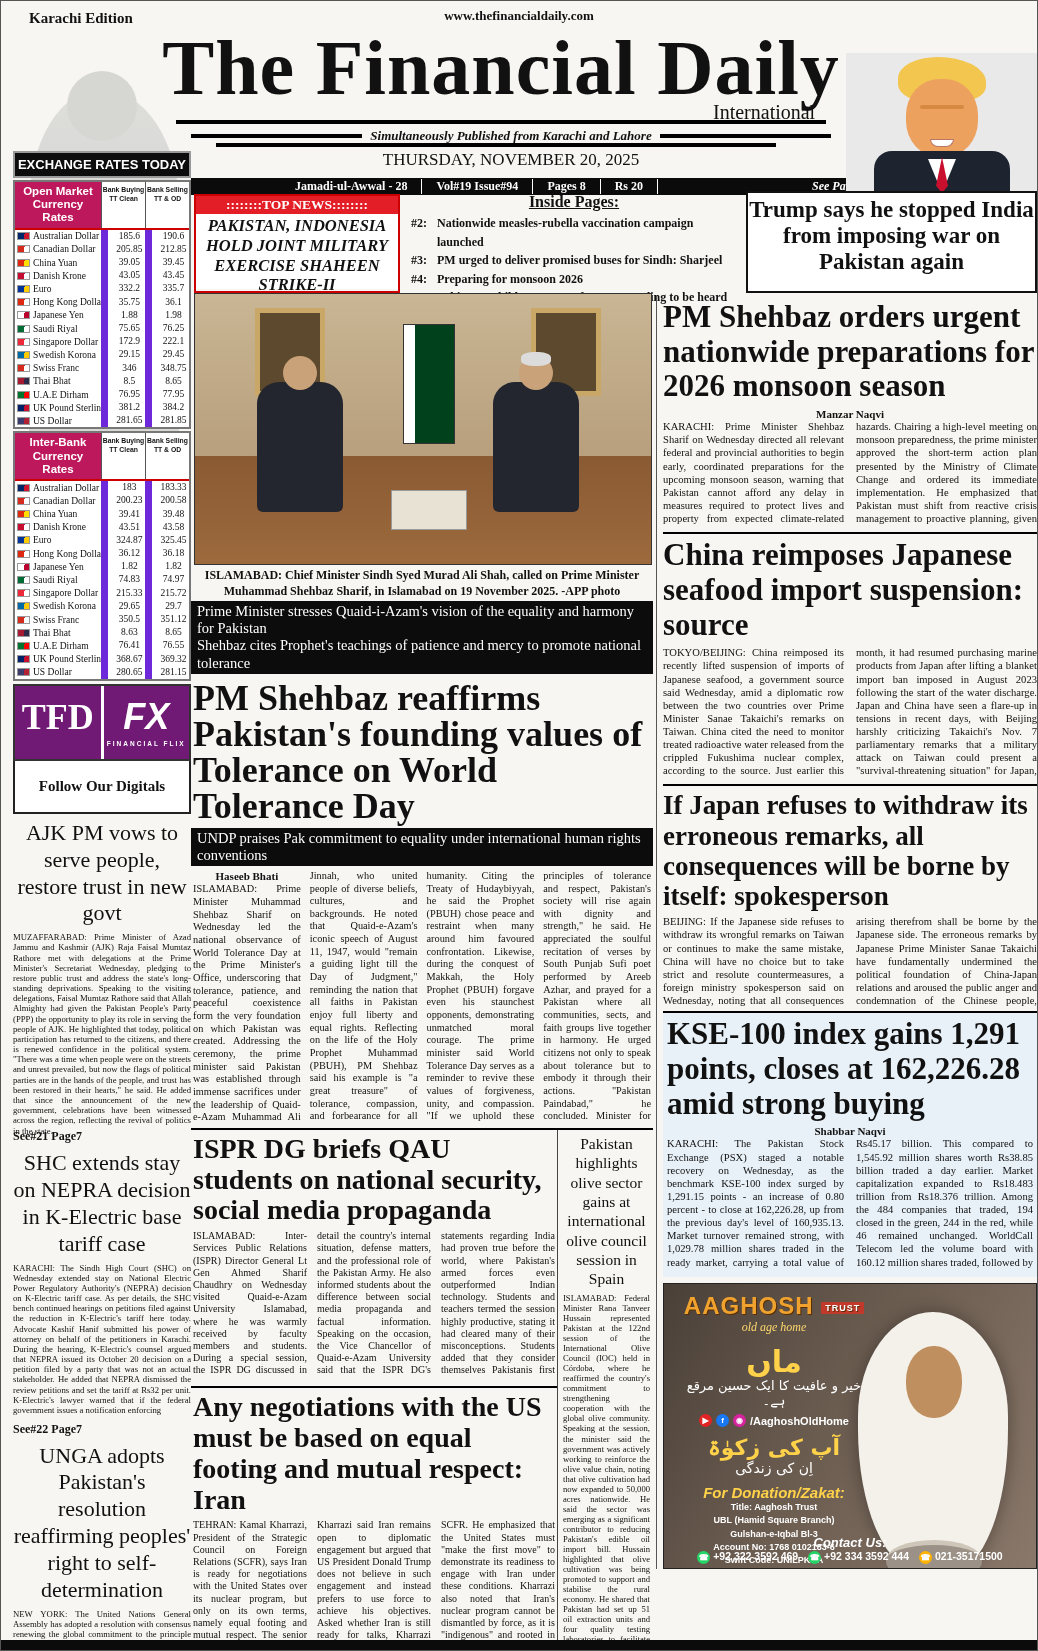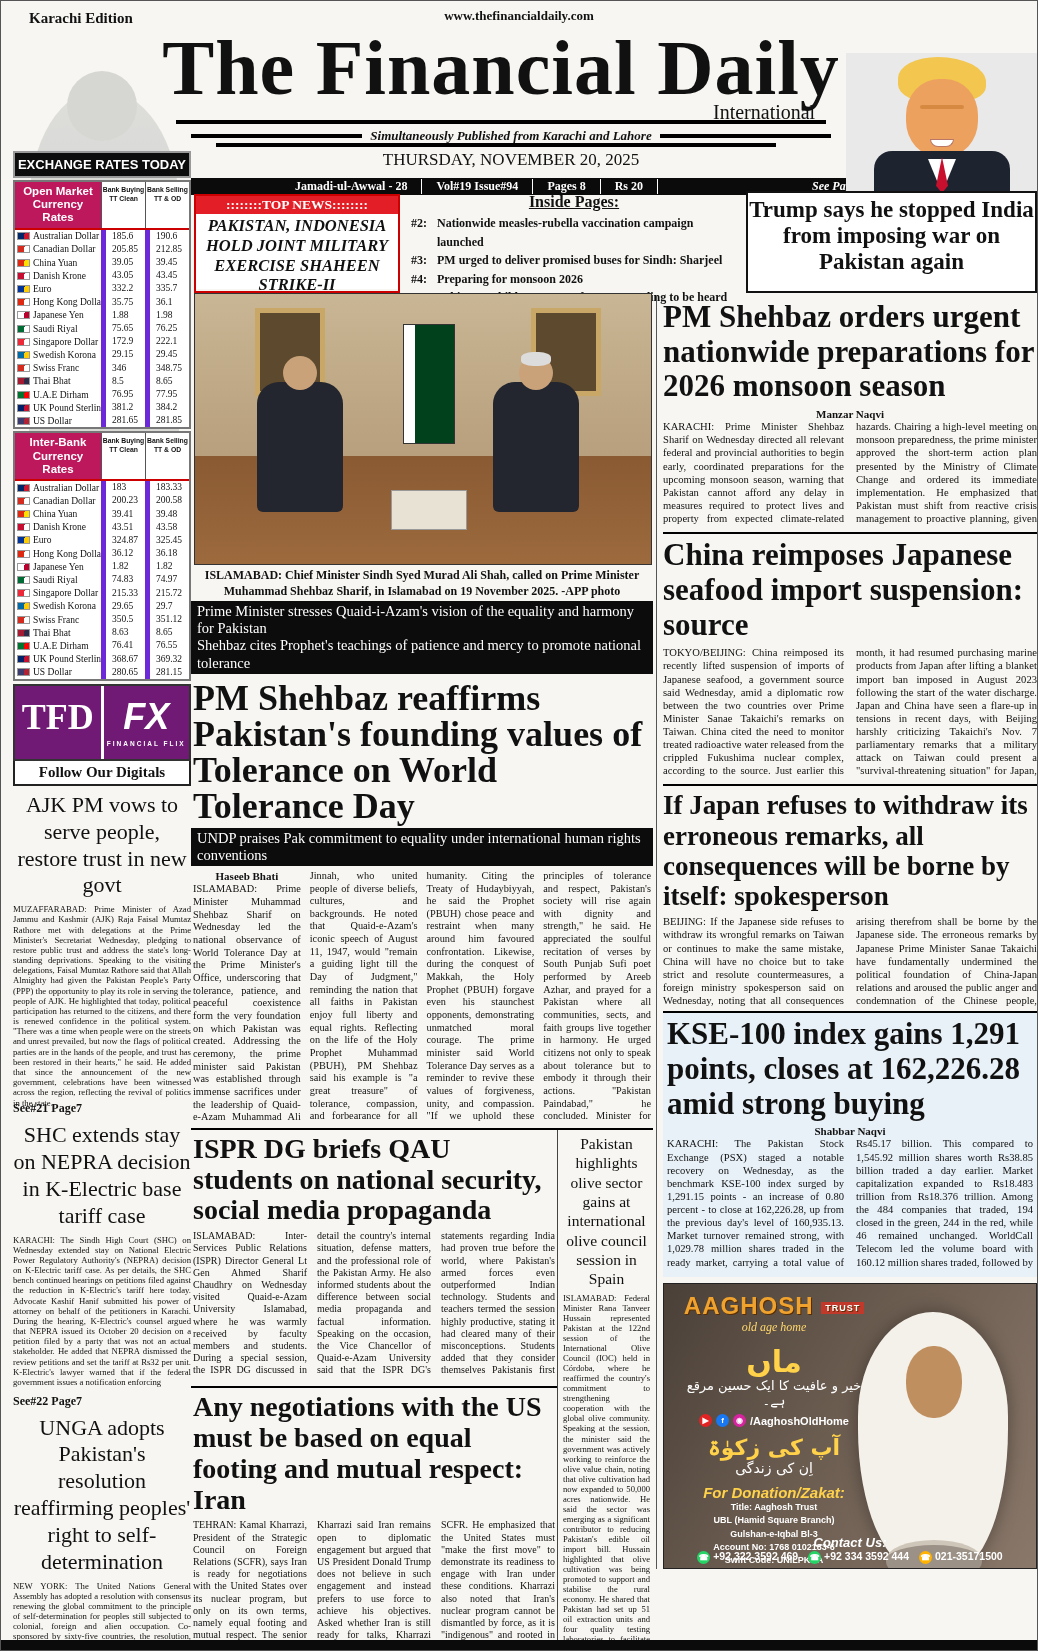--- a/index.html
+++ b/index.html
@@ -47,27 +47,27 @@
                font-size:13px; text-align:center; padding:4px 0; border:2px solid #999; }
   .ex-block { border:2px solid #777; background:#fff; margin-top:2px; }
   .ex-titlerow { display:flex; border-bottom:2px solid #c00; }
   .ex-title { width:88px; background:#be185d; color:#fff; font-family:"Liberation Sans",sans-serif;
               font-weight:bold; font-size:11.5px; text-align:center; padding:3px 1px; line-height:1.15; }
   .ex-colhead { width:45px; font-size:6.8px; font-weight:bold; text-align:center; padding-top:4px;
                 border-left:1px solid #555; font-family:"Liberation Sans",sans-serif; line-height:1.3; }
   .ex-row { display:flex; align-items:center; height:13.2px; font-size:9.5px; }
   .ex-row .flag { width:13px; height:8px; margin:0 3px 0 2px; border:1px solid #999; flex:none; }
   .ex-row .cname { width:70px; white-space:nowrap; overflow:hidden; }
-  .ex-row .val { width:45px; text-align:left; padding-left:6px; border-left:5px solid #6d28d9; align-self:stretch; line-height:13.2px; }
+  .ex-row .val { width:45px; text-align:center; padding-left:6px; border-left:7px solid #6d28d9; align-self:stretch; line-height:13.2px; }
   .logo-row { display:flex; margin-top:3px; border:2px solid #333; }
   .logo-cell { flex:1; background:#701a75; color:#fff; text-align:center; padding:10px 0 12px; }
   .logo-cell.tfd { border-right:3px solid #fff; font-size:36px; font-weight:bold; font-family:"Liberation Serif",serif; }
   .logo-cell.fx { font-size:36px; font-weight:bold; font-style:italic; font-family:"Liberation Sans",sans-serif; }
   .fx-cap { display:block; font-size:6.5px; letter-spacing:2px; font-style:normal; margin-top:2px; }
-  .follow { border:2px solid #222; border-top:none; text-align:center; font-weight:bold; font-size:15px; padding:3px 0; background:#fff; }
+  .follow { border:2px solid #222; border-top:none; text-align:center; font-weight:bold; font-size:15px; padding:17px 0; background:#fff; }
 
   .side-art { margin-top:6px; }
   .side-art .hl { text-align:center; font-size:22px; font-weight:normal; line-height:1.22; margin:2px 0 5px; }
   .side-body { font-size:8.7px; line-height:1.17; text-align:justify; }
   .see { text-align:left; font-weight:bold; font-size:12px; margin-top:1px; }
 
   
   .topnews { position:absolute; top:193px; left:193px; width:206px; height:99px; border:2px solid #c00; }
   .topnews .tn-head { background:#e31e26; color:#fff; text-align:center; font-weight:bold; font-size:13.5px; padding:1px 0; }
   .topnews .tn-body { text-align:center; font-style:italic; font-weight:bold; font-size:16.5px; line-height:1.2; padding-top:2px; background:#fff; height:75px; }

